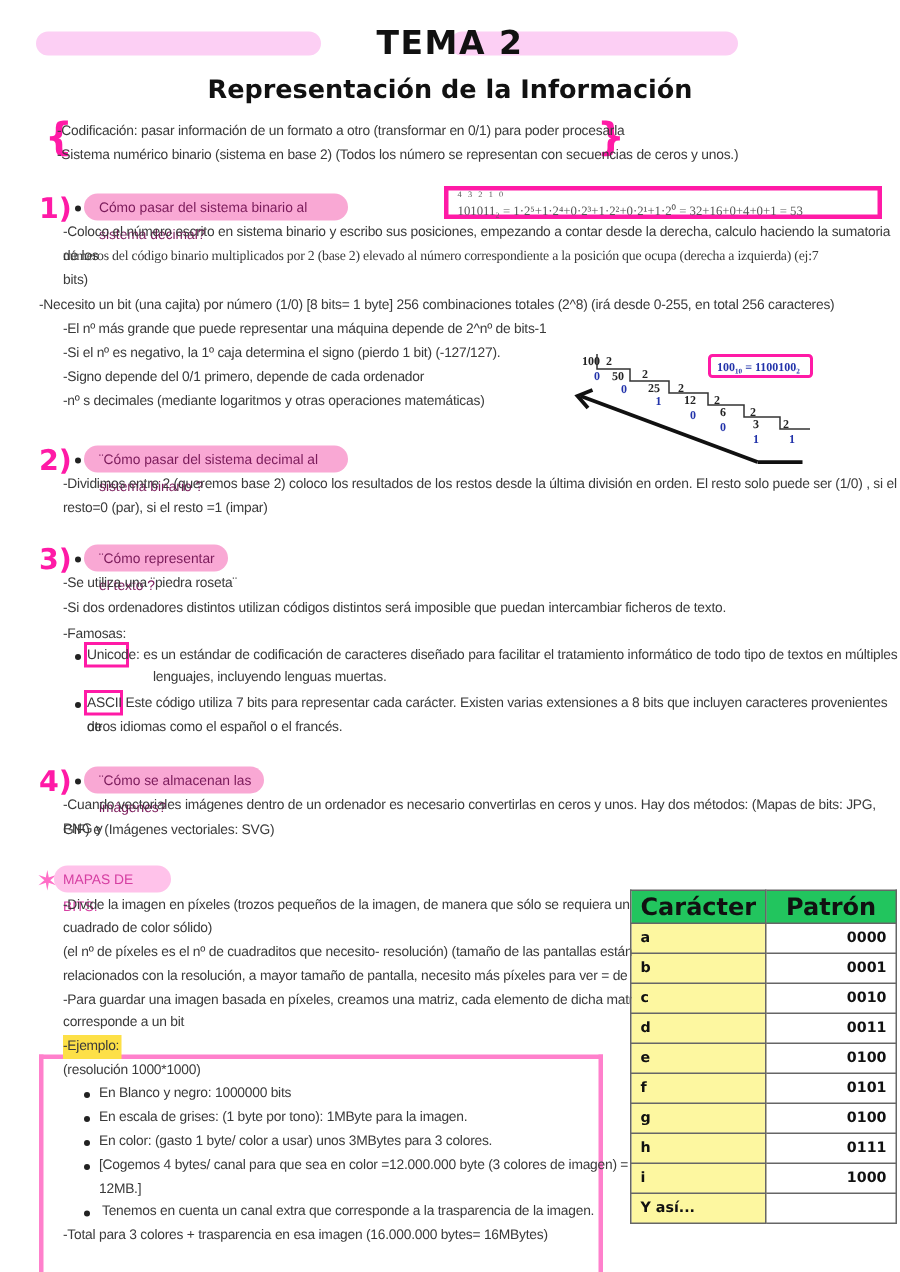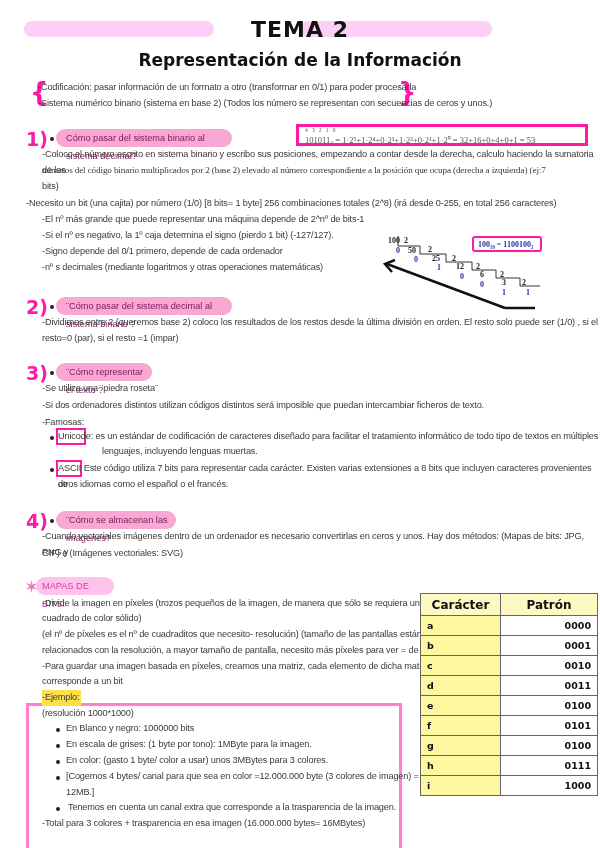--- a/index.html
+++ b/index.html
@@ -13,21 +13,21 @@
   .brace { position:absolute; color:#ff1aa6; font-weight:bold; font-family:"DejaVu Sans", sans-serif; }
   .num { position:absolute; color:#ff1aa6; font-weight:bold; font-family:"DejaVu Sans", sans-serif; font-size:19px; line-height:20px; }
   .bullet { position:absolute; width:4px; height:4px; border-radius:50%; background:#222; }
   .pill { position:absolute; height:18px; background:#f9a8d4; border-radius:9px; font-size:9.2px; line-height:18px; color:#7a1a5a; padding-left:10px; font-family:"Liberation Sans", sans-serif; }
   .formula { position:absolute; left:296px; top:124px; width:292px; height:22px; border:3px solid #ff1aa6; background:#fff; font-family:"Liberation Serif", serif; font-size:8.5px; color:#555; padding:2px 4px; white-space:nowrap; }
   .formula .sup { font-size:5.5px; position:absolute; top:0px; left:6px; letter-spacing:1.4px; }
   .formula .main { position:absolute; top:7px; left:6px; }
   .pinkbox { position:absolute; border:2px solid #ff1aa6; }
   .table { position:absolute; left:420px; top:593px; width:178px; border:1.5px solid #333; border-collapse:collapse; font-family:"DejaVu Sans", sans-serif; font-size:9.5px; font-weight:bold; color:#111; }
   .table td, .table th { border:1px solid #666; height:20px; padding:0 6px; }
-  .table th { background:#fef9c3; height:22px; font-size:12px; }
+  .table th { background:#22c55e; height:22px; font-size:16px; }
   .table td.c { background:#fdf7a0; width:80px; text-align:left; }
   .table td.p { background:#fff; text-align:right; }
   .div-num { position:absolute; font-family:"Liberation Serif", serif; font-size:8px; font-weight:bold; color:#222; }
   .div-rem { position:absolute; font-family:"Liberation Serif", serif; font-size:8px; font-weight:bold; color:#2233aa; }
 </style>
 </head>
 <body>
 
 <div class="title-bar" style="left:24px; width:190px;"></div>
 <div class="title-bar" style="left:300px; width:192px;"></div>
@@ -182,14 +182,18 @@
         <td class="p">0100</td>
       </tr>
     <tr>
         <td class="c">h</td>
         <td class="p">0111</td>
       </tr>
     <tr>
         <td class="c">i</td>
         <td class="p">1000</td>
       </tr>
+    <tr>
+        <td class="c">Y así...</td>
+        <td class="p"></td>
+      </tr>
   </tbody>
 </table>
 
 </body></html>

